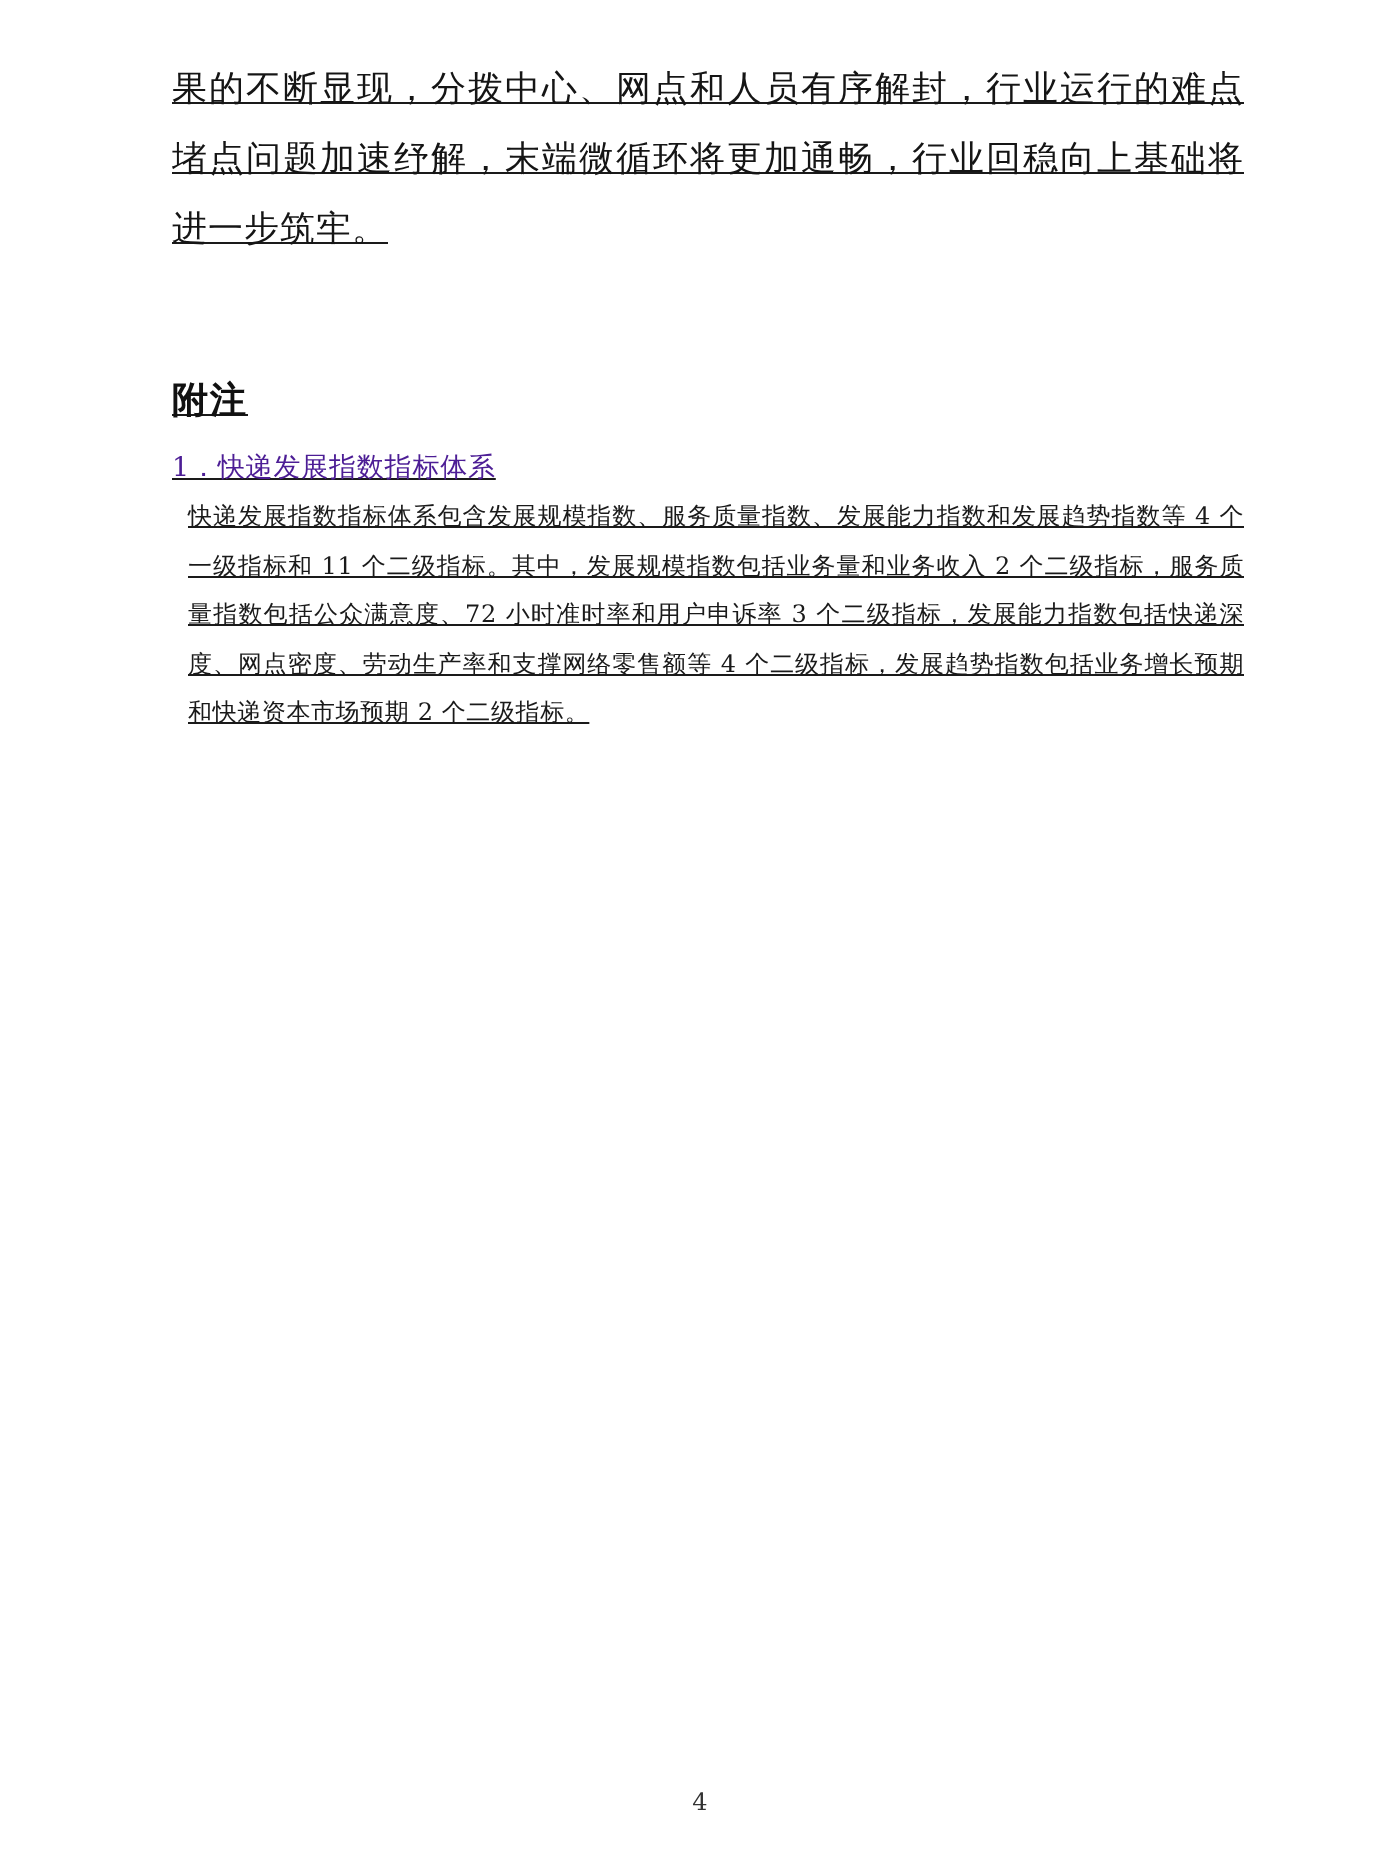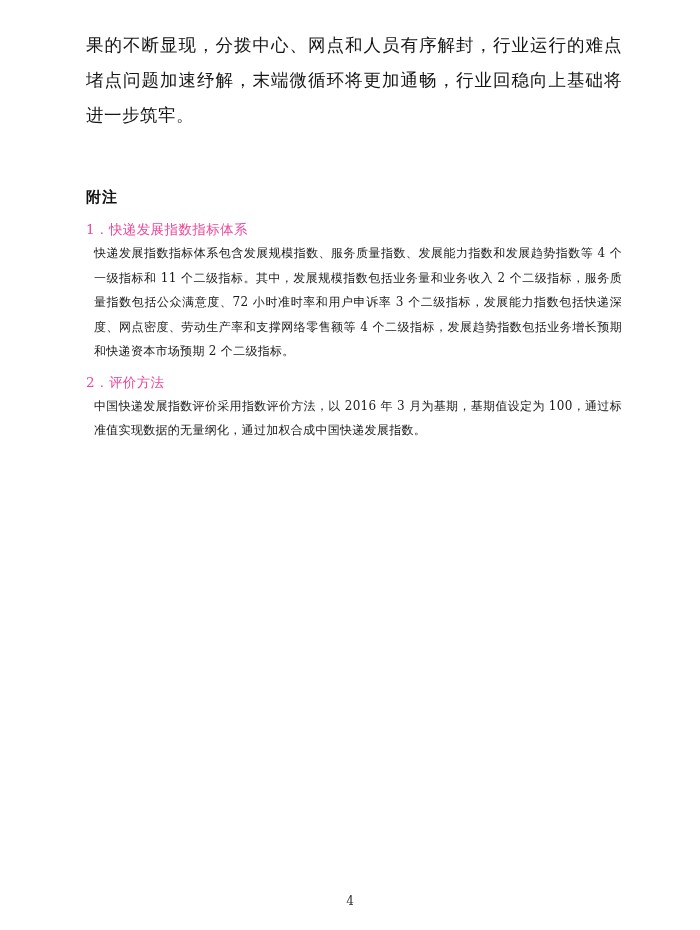--- a/index.html
+++ b/index.html
@@ -16,43 +16,44 @@
     overflow: hidden;
   }
   .page {
     position: absolute;
     top: 0;
     left: 0;
     width: 700px;
     height: 728px;
     box-sizing: border-box;
     padding: 28px 78px 0 86px;
+    text-decoration: underline;
   }
   .intro-para {
     font-size: 17.5px;
     line-height: 35px;
     letter-spacing: 0.5px;
     text-align: justify;
     text-justify: inter-ideograph;
     margin: 0;
     color: #151515;
   }
   .section-title {
-    font-size: 15px;
+    font-size: 18px;
     font-weight: bold;
     letter-spacing: 1px;
     margin: 55px 0 10px 0;
     color: #111;
   }
   .item-heading {
     font-size: 13.5px;
     line-height: 24px;
     letter-spacing: 0.4px;
     margin: 6px 0 0 0;
-    color: #ec4899;
+    color: #4c1d95;
   }
   .item-body {
     font-size: 12px;
     line-height: 24.5px;
     letter-spacing: 0.3px;
     text-align: justify;
     text-justify: inter-ideograph;
     margin: 0 0 0 0;
     padding-left: 8px;
     color: #1a1a1a;
@@ -78,21 +79,17 @@
 
   <p class="intro-para">果的不断显现，分拨中心、网点和人员有序解封，行业运行的难点堵点问题加速纾解，末端微循环将更加通畅，行业回稳向上基础将进一步筑牢。</p>
 
   <h2 class="section-title">附注</h2>
 
   <div>
     <p class="item-heading">1．快递发展指数指标体系</p>
     <p class="item-body">快递发展指数指标体系包含发展规模指数、服务质量指数、发展能力指数和发展趋势指数等 4 个一级指标和 11 个二级指标。其中，发展规模指数包括业务量和业务收入 2 个二级指标，服务质量指数包括公众满意度、72 小时准时率和用户申诉率 3 个二级指标，发展能力指数包括快递深度、网点密度、劳动生产率和支撑网络零售额等 4 个二级指标，发展趋势指数包括业务增长预期和快递资本市场预期 2 个二级指标。</p>
   </div>
 
-  <div>
-    <p class="item-heading">2．评价方法</p>
-    <p class="item-body">中国快递发展指数评价采用指数评价方法，以 2016 年 3 月为基期，基期值设定为 100，通过标准值实现数据的无量纲化，通过加权合成中国快递发展指数。</p>
-  </div>
 
 
 </div>
 
 <div class="page-number">4</div>
 
 </body></html>

